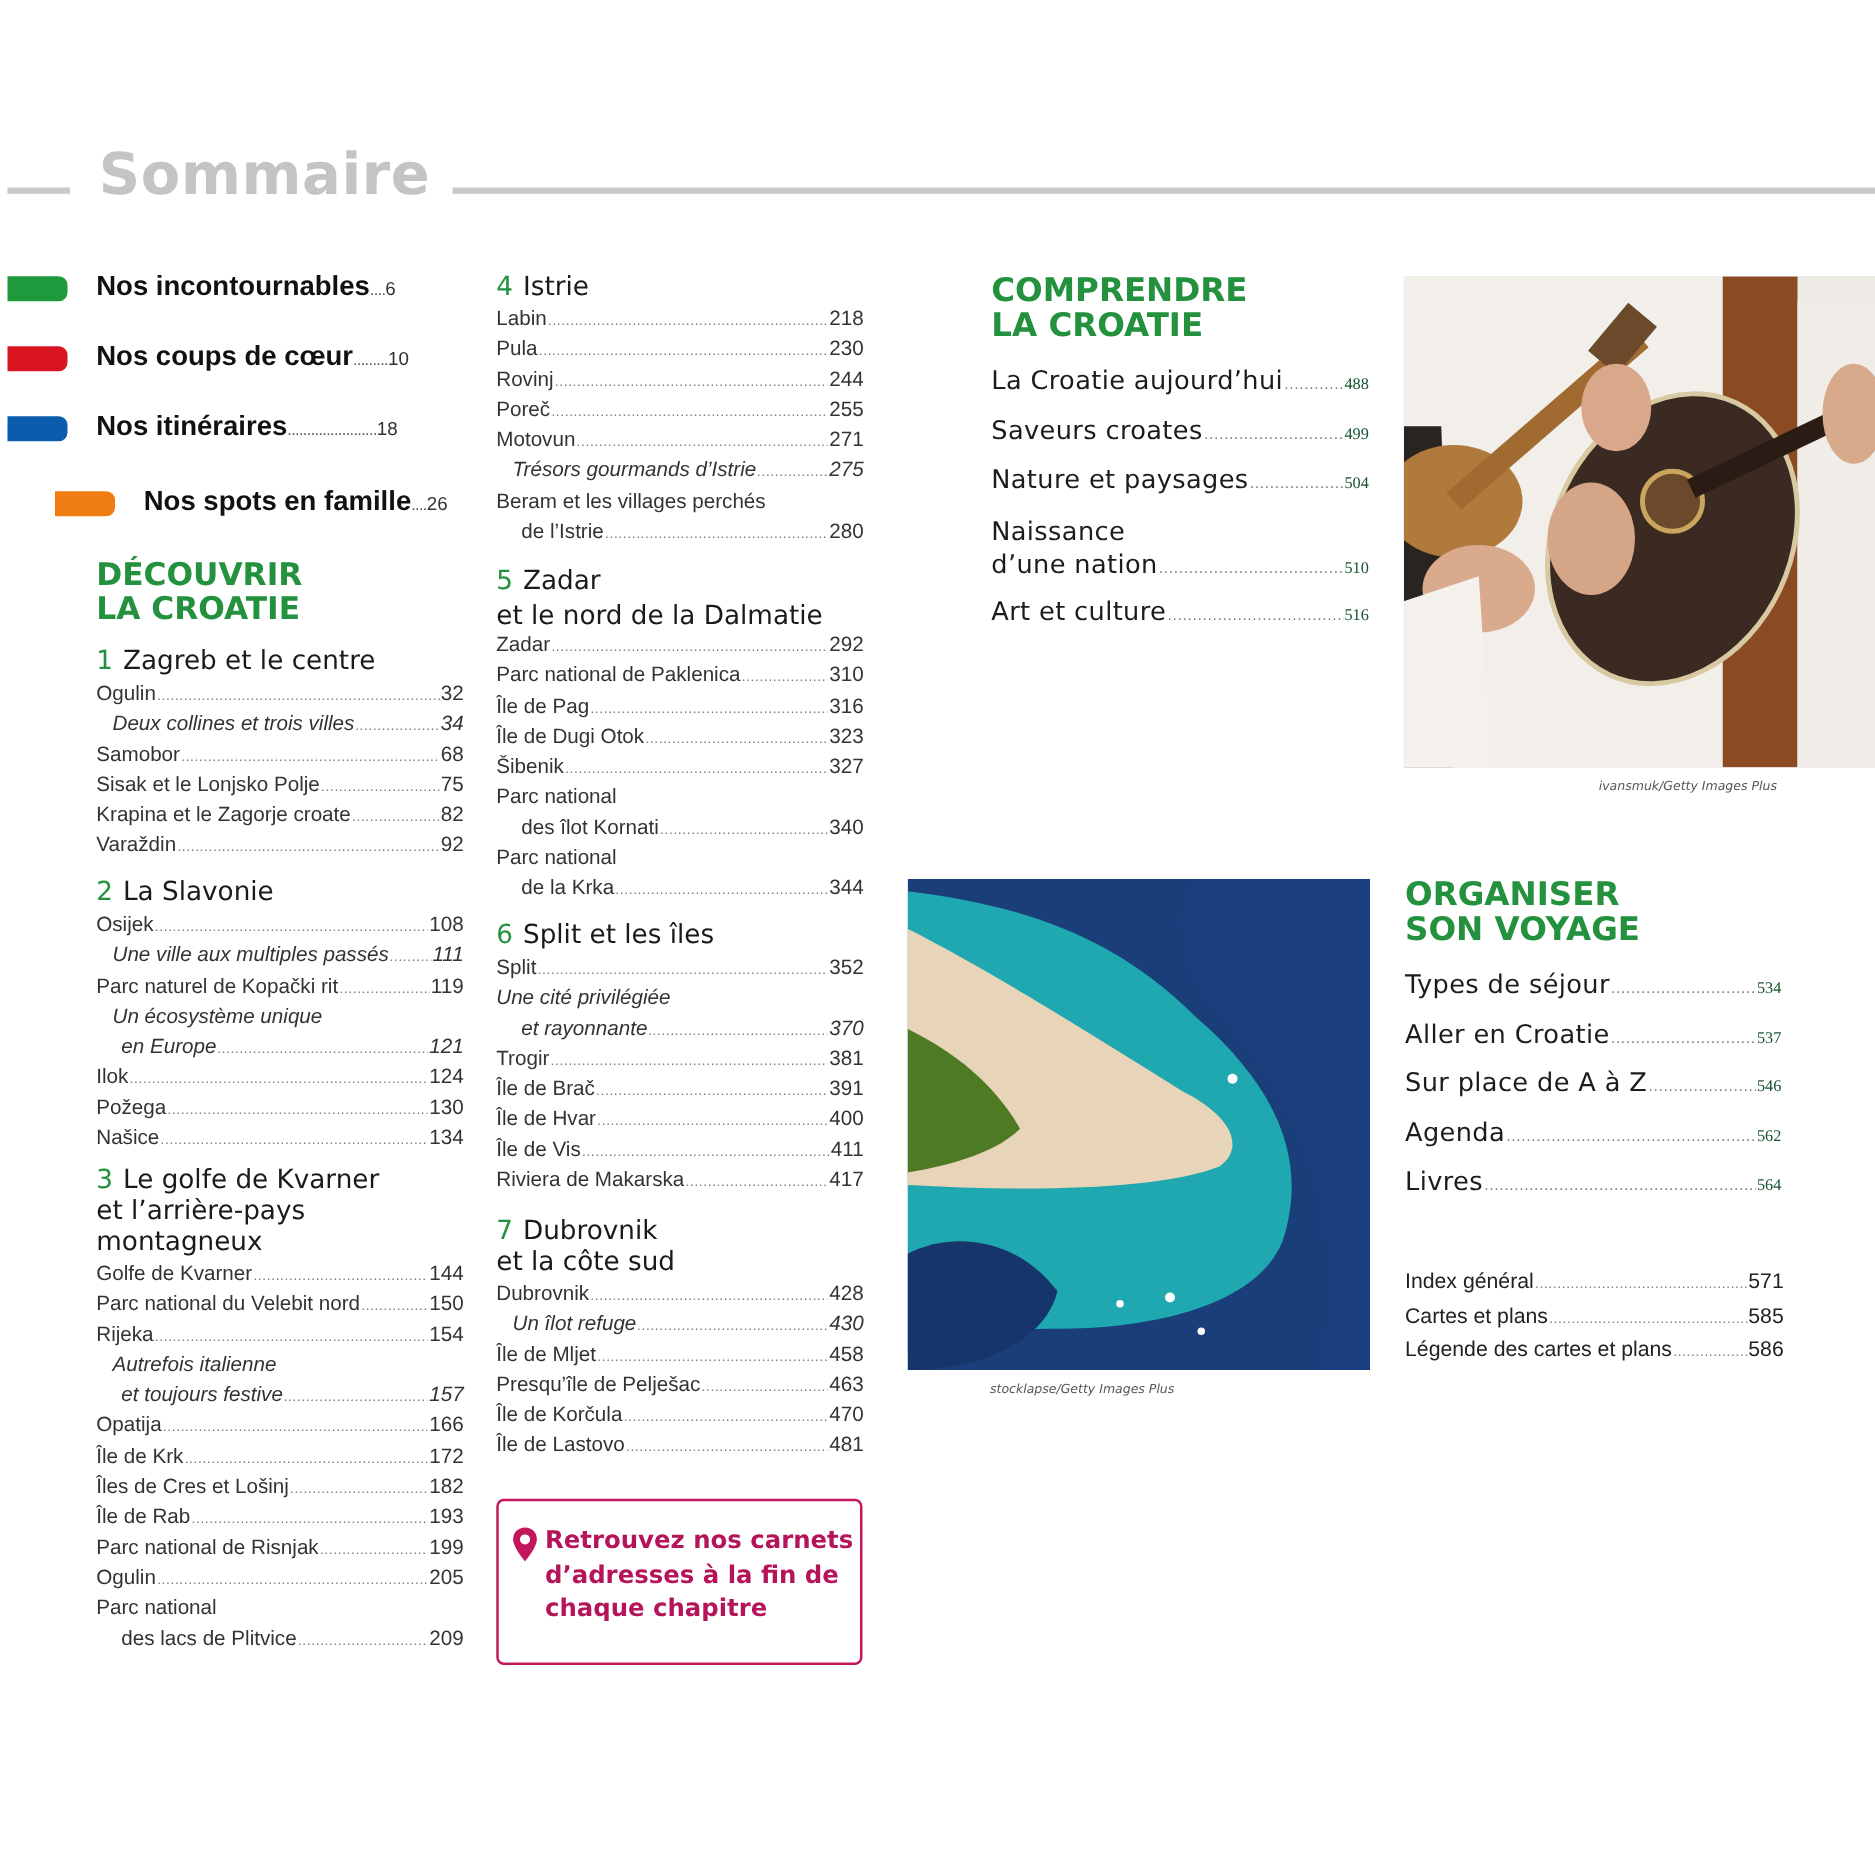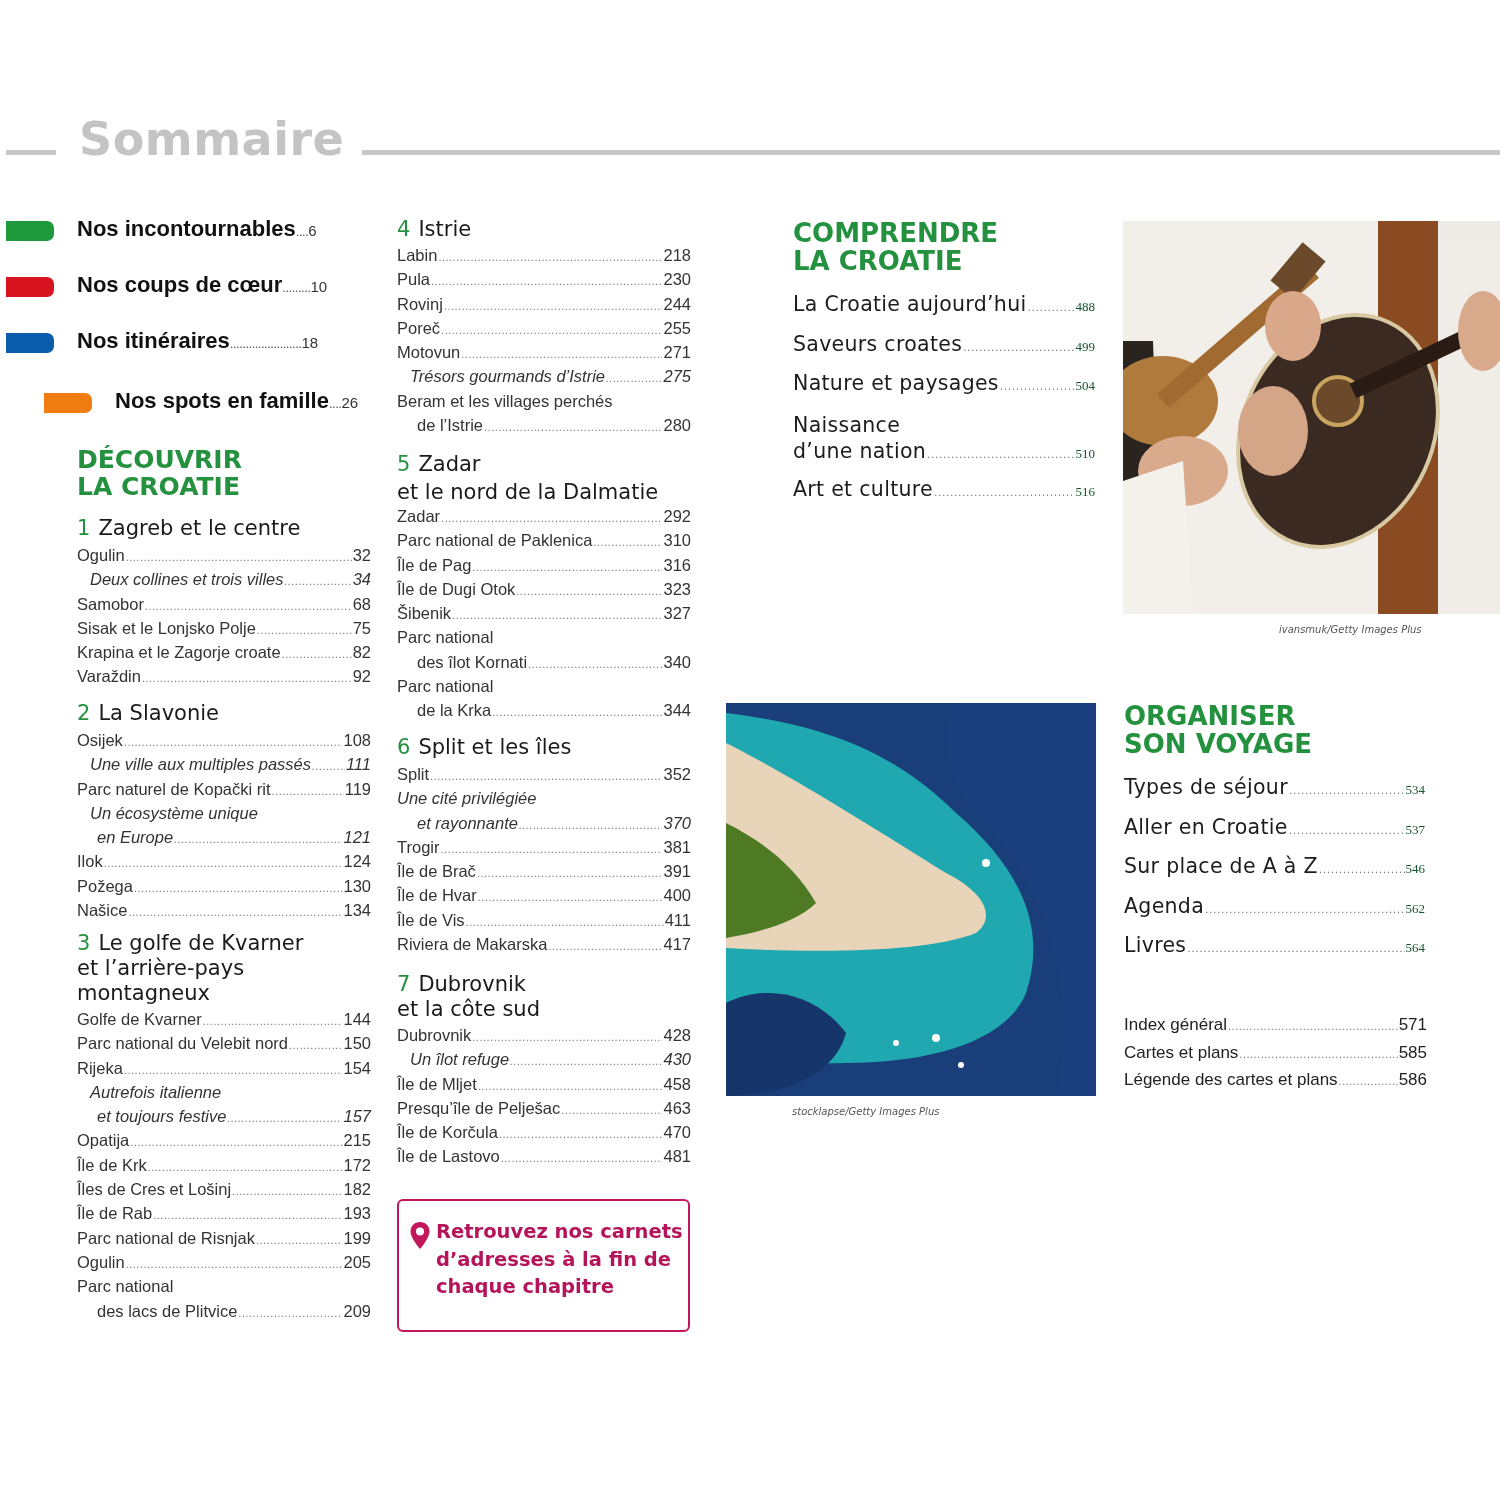--- a/index.html
+++ b/index.html
@@ -179,21 +179,21 @@
       <span class="lbl">Autrefois italienne</span>
     </div>
   <div class="toc-row it ind2">
       <span class="lbl">et toujours festive</span>
       <span class="dots"></span>
       <span class="pg">157</span>
     </div>
   <div class="toc-row">
       <span class="lbl">Opatija</span>
       <span class="dots"></span>
-      <span class="pg">215</span>
+      <span class="pg">166</span>
     </div>
   <div class="toc-row">
       <span class="lbl">Île de Krk</span>
       <span class="dots"></span>
       <span class="pg">172</span>
     </div>
   <div class="toc-row">
       <span class="lbl">Îles de Cres et Lošinj</span>
       <span class="dots"></span>
       <span class="pg">182</span>

